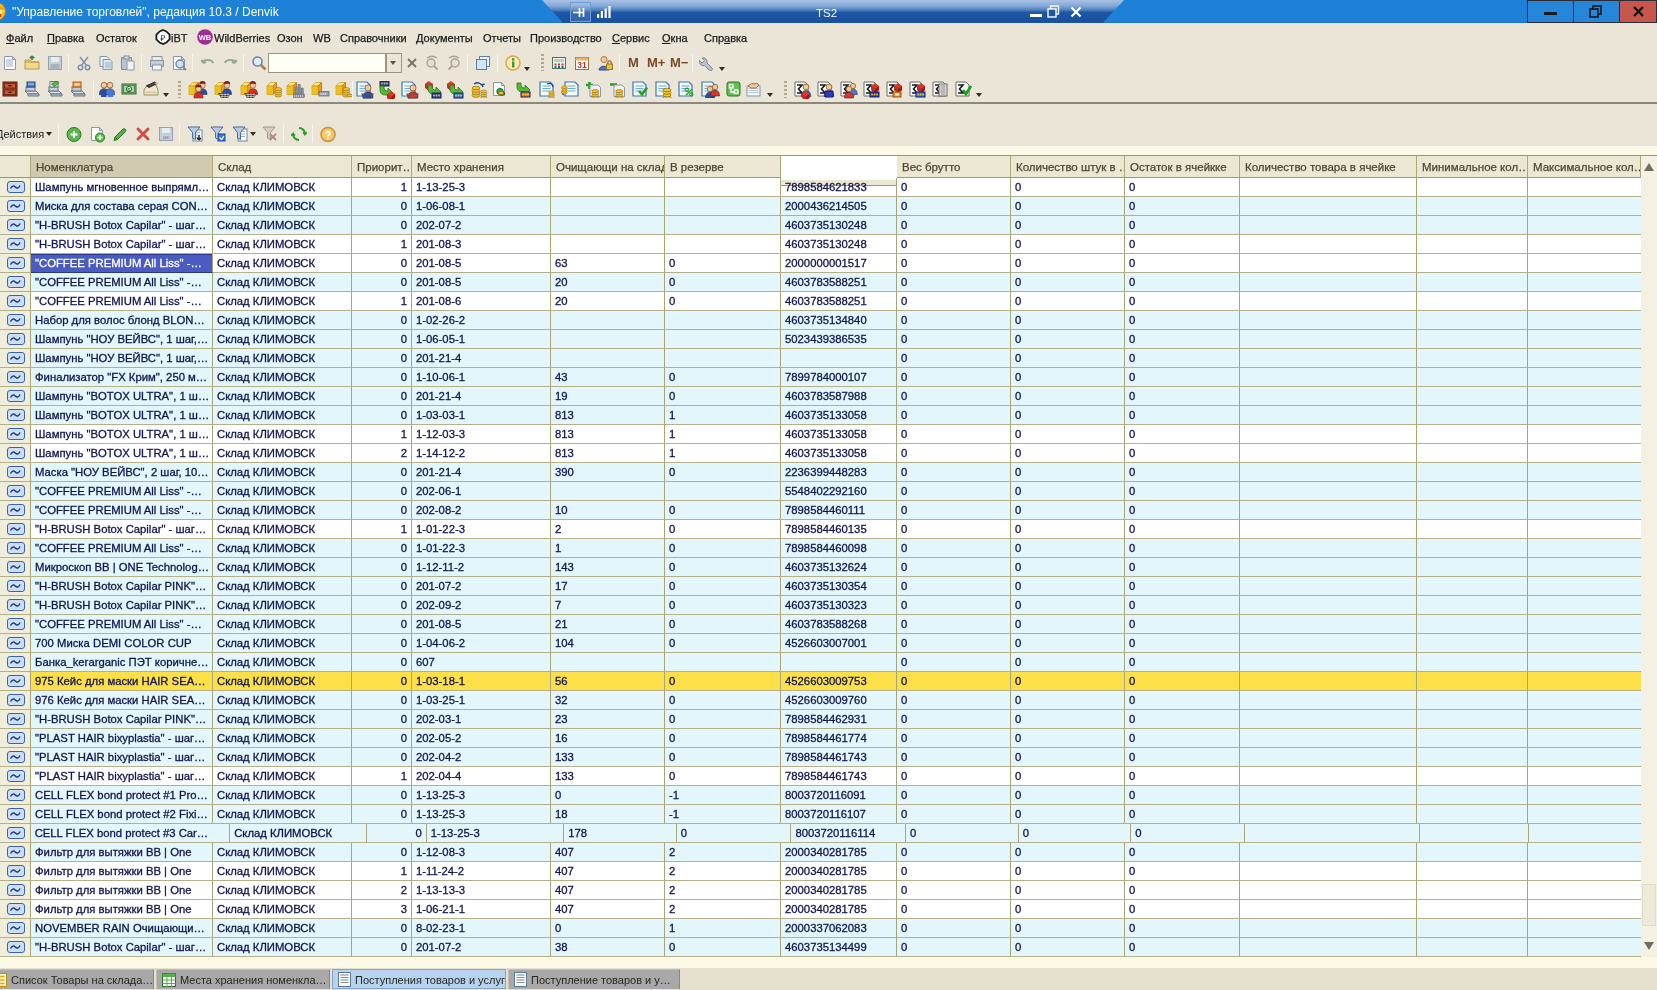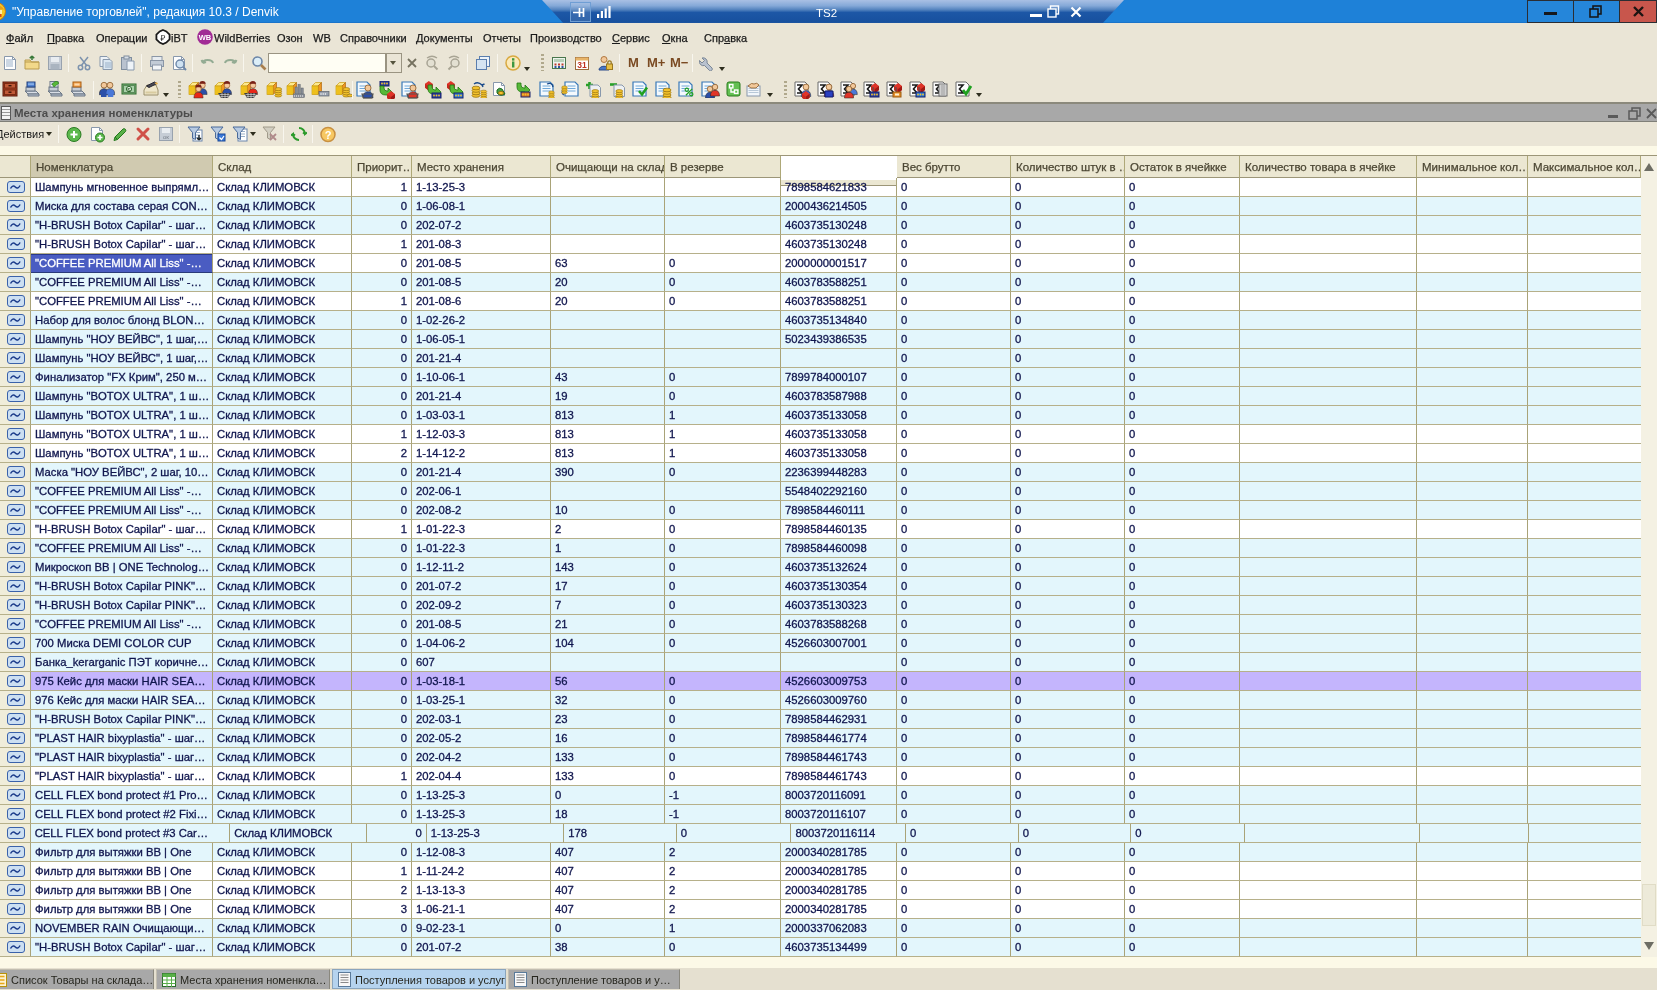--- a/index.html
+++ b/index.html
@@ -74,21 +74,21 @@
         <rect x="3.5" y="1" width="8" height="8" fill="none" stroke="#fff" stroke-width="1.4"></rect>
         <rect x="1" y="4" width="8" height="8" fill="#1d58a4" stroke="#fff" stroke-width="1.4"></rect>
       </svg>
 <svg class="abs" style="left:1070px;top:6px" width="12" height="12">
         <path d="M1.5 1.5 L10.5 10.5 M10.5 1.5 L1.5 10.5" stroke="#fff" stroke-width="2.2"></path>
       </svg>
 </div>
 <div id="menu" class="abs">
 <span class="mi" style="left:6px"><u>Ф</u>айл</span>
 <span class="mi" style="left:47px"><u>П</u>равка</span>
-<span class="mi" style="left:96px">Операции</span>
+<span class="mi" style="left:96px">Остаток</span>
 <span class="mi" style="left:171px">iBT</span>
 <span class="mi" style="left:214px">WildBerries</span>
 <span class="mi" style="left:277px">Озон</span>
 <span class="mi" style="left:313px">WB</span>
 <span class="mi" style="left:340px">Справочники</span>
 <span class="mi" style="left:416px"><u>Д</u>окументы</span>
 <span class="mi" style="left:483px">Отчеты</span>
 <span class="mi" style="left:530px">Производство</span>
 <span class="mi" style="left:612px"><u>С</u>ервис</span>
 <span class="mi" style="left:662px"><u>О</u>кна</span>
@@ -649,35 +649,20 @@
           <rect x="0" y="0" width="8" height="12" fill="#e8e8e8" stroke="#6a6a6a"></rect>
           <path d="M1.5 2 h5 M1.5 4 h5 M1.5 6 h5 M1.5 8 h5 M1.5 10 h5" stroke="#888"></path>
         </g>
       </svg>
 <svg class="abs" style="left:955px;top:4px" width="19" height="18">
         <path d="M1 1 h10 l3 3 v11 h-13 z" fill="#fdfdfd" stroke="#6a6a6a"></path>
         <path d="M3 4 h5 l-3.5 4 3.5 4 h-5" fill="none" stroke="#1a1a1a" stroke-width="1.6"></path>
         <path d="M8 9 l3 4 5-8" fill="none" stroke="#1fa01f" stroke-width="2.8"></path>
       </svg>
 <div class="darr" style="left:976px;top:16px"></div>
-</div>
-<div id="mdit" class="abs">
-<svg class="abs" style="left:1px;top:2px" width="11" height="14">
-        <rect x="0.5" y="0.5" width="9" height="13" fill="#f4f4f4" stroke="#5a5a5a"></rect>
-        <path d="M1 3.5 h8 M1 6.5 h8 M1 9.5 h8" stroke="#9a9a9a"></path>
-      </svg>
-<span class="abs" style="left:14px;top:3px;font-size:11.5px;font-weight:bold;color:#4c4c4c">Места хранения номенклатуры</span>
-<div class="abs" style="left:1608px;top:11px;width:10px;height:2.5px;background:#5a5a5a"></div>
-<svg class="abs" style="left:1628px;top:3px" width="14" height="13">
-        <rect x="4" y="1" width="8" height="8" fill="none" stroke="#5a5a5a" stroke-width="1.5"></rect>
-        <rect x="1" y="4" width="8" height="8" fill="#a8a8a8" stroke="#5a5a5a" stroke-width="1.5"></rect>
-      </svg>
-<svg class="abs" style="left:1646px;top:4px" width="11" height="11">
-        <path d="M1 1 l9 9 m0-9 l-9 9" stroke="#5a5a5a" stroke-width="1.8"></path>
-      </svg>
 </div>
 <div id="act" class="abs">
 <span class="abs" style="left:-4px;top:6px;font-size:11px;color:#1a1a1a">Действия</span>
 <div class="darr" style="left:46px;top:10px"></div>
 <div class="sep" style="left:58px;top:3px"></div>
 <svg class="abs" style="left:66px;top:4px" width="16" height="17">
         <circle cx="8" cy="8.5" r="7" fill="#5cb84c" stroke="#2a7a22"></circle>
         <path d="M8 5 v7 M4.5 8.5 h7" stroke="#fff" stroke-width="2"></path>
       </svg>
 <svg class="abs" style="left:89px;top:4px" width="16" height="17">
@@ -1234,21 +1219,21 @@
 <div class="c" style="width:114px"></div>
 <div class="c" style="width:116px"></div>
 <div class="c" style="width:116px"></div>
 <div class="c" style="width:114px">0</div>
 <div class="c" style="width:114px">0</div>
 <div class="c" style="width:115px">0</div>
 <div class="c" style="width:177px"></div>
 <div class="c" style="width:111px"></div>
 <div class="c" style="width:113px;border-right:none"></div>
 </div>
-<div class="r" style="background:#c4b5fd">
+<div class="r" style="background:#fde047">
 <div class="c" style="width:31px;background:#f0edda;padding:0"><svg width="18" height="12" viewBox="0 0 18 12" style="margin:3px 0 0 7px">
             <rect x="0.5" y="0.5" width="17" height="11" rx="2.5" fill="#ccdff2" stroke="#3a62aa"></rect>
             <path d="M3.5 7.5 q2.2-4 4.8-1.5 q2.6 2.6 4.8-1.5" fill="none" stroke="#1a3a8a" stroke-width="1.5"></path>
           </svg></div>
 <div class="c" style="width:182px">975 Кейс для маски HAIR SEA…</div>
 <div class="c" style="width:139px">Склад КЛИМОВСК</div>
 <div class="c num" style="width:60px">0</div>
 <div class="c" style="width:139px">1-03-18-1</div>
 <div class="c" style="width:114px">56</div>
 <div class="c" style="width:116px">0</div>
@@ -1489,21 +1474,21 @@
 <div class="c" style="width:113px;border-right:none"></div>
 </div>
 <div class="r" style="background:#e3f6fc">
 <div class="c" style="width:31px;background:#f0edda;padding:0"><svg width="18" height="12" viewBox="0 0 18 12" style="margin:3px 0 0 7px">
             <rect x="0.5" y="0.5" width="17" height="11" rx="2.5" fill="#ccdff2" stroke="#3a62aa"></rect>
             <path d="M3.5 7.5 q2.2-4 4.8-1.5 q2.6 2.6 4.8-1.5" fill="none" stroke="#1a3a8a" stroke-width="1.5"></path>
           </svg></div>
 <div class="c" style="width:182px">NOVEMBER RAIN Очищающи…</div>
 <div class="c" style="width:139px">Склад КЛИМОВСК</div>
 <div class="c num" style="width:60px">0</div>
-<div class="c" style="width:139px">9-02-23-1</div>
+<div class="c" style="width:139px">8-02-23-1</div>
 <div class="c" style="width:114px">0</div>
 <div class="c" style="width:116px">1</div>
 <div class="c" style="width:116px">2000337062083</div>
 <div class="c" style="width:114px">0</div>
 <div class="c" style="width:114px">0</div>
 <div class="c" style="width:115px">0</div>
 <div class="c" style="width:177px"></div>
 <div class="c" style="width:111px"></div>
 <div class="c" style="width:113px;border-right:none"></div>
 </div>

